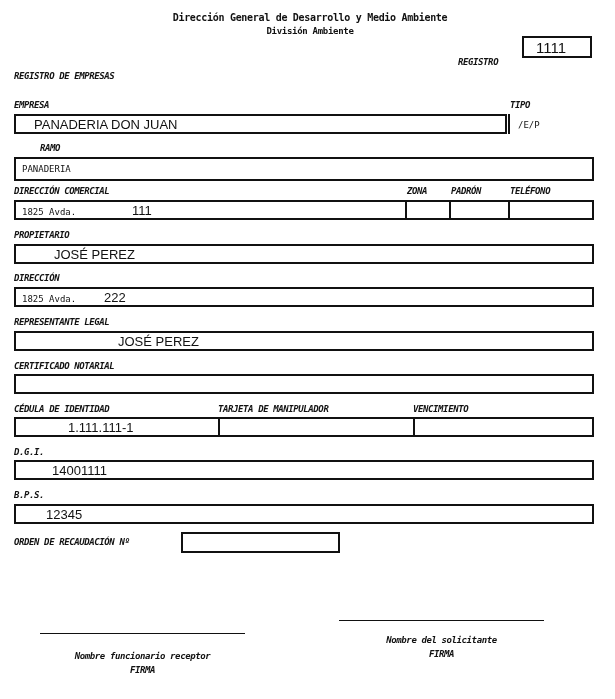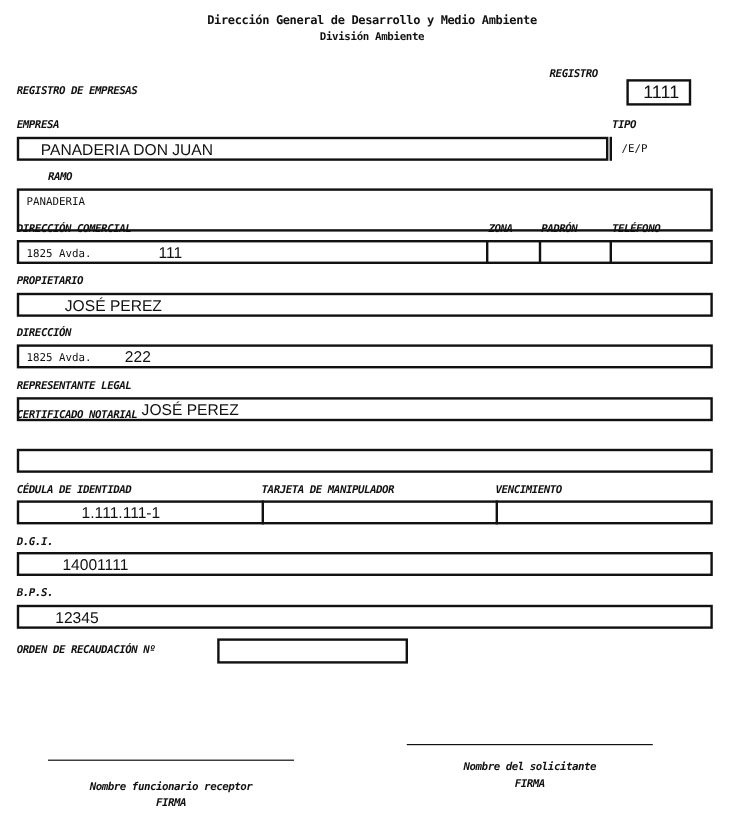--- a/index.html
+++ b/index.html
@@ -15,38 +15,38 @@
   .sigline { position:absolute; height:1px; background:#111; }
   .center { text-align:center; }
 </style>
 </head>
 <body>
 
 <div class="abs mono hdr center" style="left:130px; top:12px; width:360px;">Dirección General de Desarrollo y Medio Ambiente</div>
 <div class="abs mono hdr center" style="left:130px; top:26px; width:360px; font-size:9px;">División Ambiente</div>
 
 <div class="abs mono lbl" style="left:458px; top:57px;">REGISTRO</div>
-<div class="box" style="left:522px; top:66px; width:54px; height:22px;">
+<div class="box" style="left:522px; top:36px; width:70px; height:22px;">
   <span class="val-sans" style="left:12px; top:1px; font-size:15px;">1111</span>
 </div>
 
 <div class="abs mono lbl" style="left:14px; top:71px;">REGISTRO DE EMPRESAS</div>
 
 <div class="abs mono lbl" style="left:14px; top:100px;">EMPRESA</div>
 <div class="abs mono lbl" style="left:510px; top:100px;">TIPO</div>
 <div class="box" style="left:14px; top:114px; width:493px; height:20px;">
   <span class="val-sans" style="left:18px; top:1px;">PANADERIA DON JUAN</span>
 </div>
 <div class="vline" style="left:508px; top:114px; height:20px;"></div>
 <div class="abs" style="left:510px; top:114px; width:82px; height:20px;">
   <span class="val-mono" style="left:8px; top:6px;">/E/P</span>
 </div>
 
 <div class="abs mono lbl" style="left:12px; top:143px;margin-left:28px;">RAMO</div>
-<div class="box" style="left:14px; top:157px; width:580px; height:36px;">
+<div class="box" style="left:14px; top:157px; width:580px; height:24px;">
   <span class="val-mono" style="left:6px; top:5px;">PANADERIA</span>
 </div>
 
 <div class="abs mono lbl" style="left:14px; top:186px;">DIRECCIÓN COMERCIAL</div>
 <div class="abs mono lbl" style="left:407px; top:186px;">ZONA</div>
 <div class="abs mono lbl" style="left:451px; top:186px;">PADRÓN</div>
 <div class="abs mono lbl" style="left:510px; top:186px;">TELÉFONO</div>
 <div class="box" style="left:14px; top:200px; width:580px; height:20px;">
   <span class="val-mono" style="left:6px; top:5px;">1825 Avda.</span>
   <span class="val-sans" style="left:116px; top:1px;">111</span>
@@ -67,21 +67,21 @@
 <div class="box" style="left:14px; top:287px; width:580px; height:20px;">
   <span class="val-mono" style="left:6px; top:5px;">1825 Avda.</span>
   <span class="val-sans" style="left:88px; top:1px;">222</span>
 </div>
 
 <div class="abs mono lbl" style="left:14px; top:317px;">REPRESENTANTE LEGAL</div>
 <div class="box" style="left:14px; top:331px; width:580px; height:20px;">
   <span class="val-sans" style="left:102px; top:1px;">JOSÉ PEREZ</span>
 </div>
 
-<div class="abs mono lbl" style="left:14px; top:341px;">CERTIFICADO NOTARIAL</div>
+<div class="abs mono lbl" style="left:14px; top:361px;">CERTIFICADO NOTARIAL</div>
 <div class="box" style="left:14px; top:374px; width:580px; height:20px;"></div>
 
 <div class="abs mono lbl" style="left:14px; top:404px;">CÉDULA DE IDENTIDAD</div>
 <div class="abs mono lbl" style="left:218px; top:404px;">TARJETA DE MANIPULADOR</div>
 <div class="abs mono lbl" style="left:413px; top:404px;">VENCIMIENTO</div>
 <div class="box" style="left:14px; top:417px; width:580px; height:20px;">
   <span class="val-sans" style="left:52px; top:1px;">1.111.111-1</span>
 </div>
 <div class="vline" style="left:218px; top:417px; height:20px;"></div>
 <div class="abs" style="left:220px; top:417px; width:193px; height:20px;"></div>

